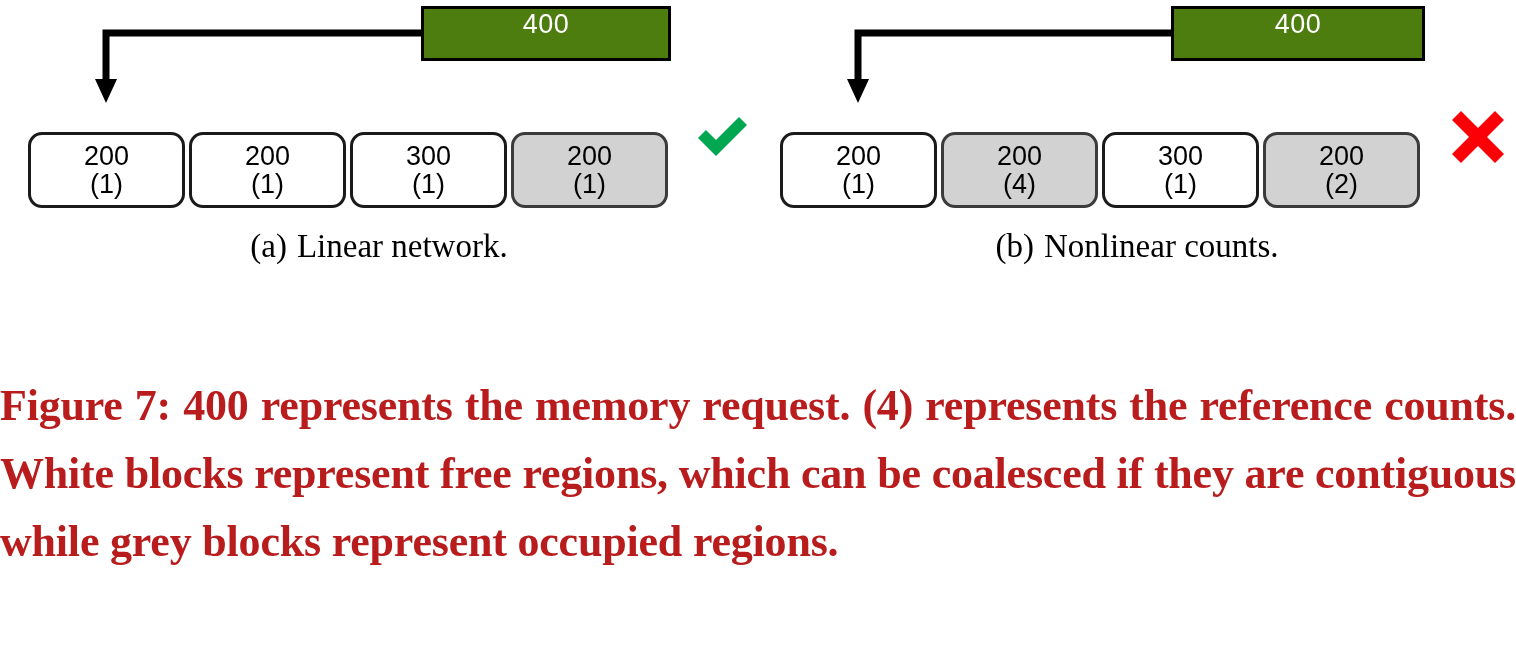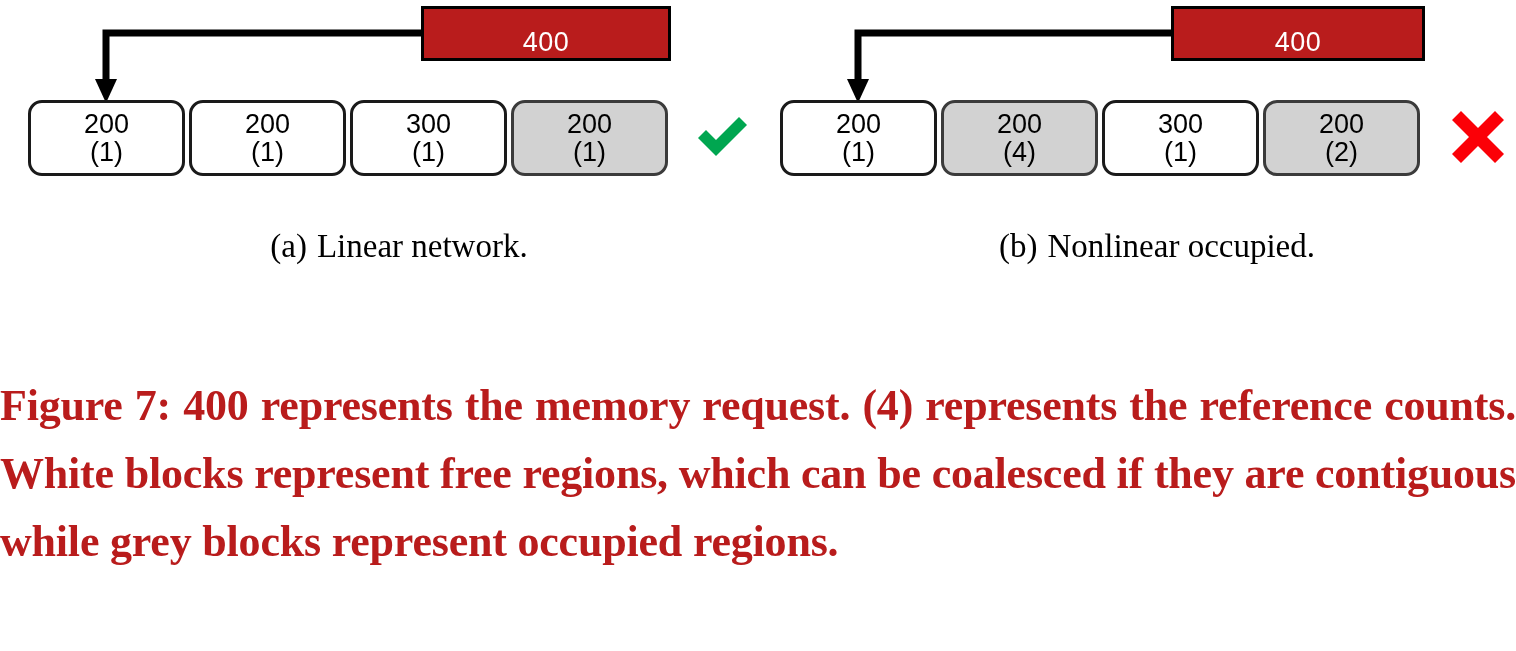--- a/index.html
+++ b/index.html
@@ -30,25 +30,25 @@
     top: 0;
     width: 758px;
     height: 290px;
   }
   #panel-a { left: 0; }
   #panel-b { left: 758px; }
 
   
   .request-box {
     position: absolute;
-    background: #b91c1c;
+    background: #4d7c0f;
     border: 3px solid #000000;
     box-sizing: border-box;
     display: flex;
-    align-items: flex-end;
+    align-items: flex-start;
     justify-content: center;
     color: #ffffff;
     font-size: 27px;
     font-family: "Liberation Sans", sans-serif;
     letter-spacing: 0.5px;
   }
 
   
   .arrow-svg {
     position: absolute;
@@ -74,20 +74,21 @@
     border: 3px solid #1a1a1a;
     border-radius: 14px;
     display: flex;
     flex-direction: column;
     align-items: center;
     justify-content: center;
     font-size: 27px;
     line-height: 1.05;
     font-family: "Liberation Sans", sans-serif;
     background: #ffffff;
+    margin-top: 32px;
   }
   .mem-block.free     { background: #ffffff; }
   .mem-block.occupied { background: #D2D2D2; border-color: #3b3b3b; }
 
   .mem-size { display: block; }
   .mem-refs { display: block; }
 
   
   .verdict {
     position: absolute;
@@ -96,21 +97,20 @@
   }
 
   
   .subcaption {
     position: absolute;
     width: 758px;
     text-align: center;
     font-family: "Liberation Serif", serif;
     font-size: 33px;
     color: #000000;
-    padding-left: 20px;
   }
   .subcaption .tag { margin-right: 10px; }
 
   
   #figure-caption {
     position: absolute;
     left: 0;
     top: 372px;
     width: 1516px;
     font-family: "Liberation Serif", serif;
@@ -196,18 +196,18 @@
         <span class="mem-size">200</span>
         <span class="mem-refs">(2)</span>
       </div>
     </div>
 
     <svg class="verdict" style="left:688px; top:105px;" viewBox="0 0 64 64">
       <path d="M 15 6 L 32 23 L 49 6 L 58 15 L 41 32 L 58 49 L 49 58 L 32 41 L 15 58 L 6 49 L 23 32 L 6 15 Z" fill="#FB0007"></path>
     </svg>
 
     <div class="subcaption" style="left:0; top:228px;">
-      <span class="tag">(b)</span><span>Nonlinear occupied.</span>
+      <span class="tag">(b)</span><span>Nonlinear counts.</span>
     </div>
   </div>
 </div>
 
 <div id="figure-caption">Figure 7: 400 represents the memory request. (4) represents the reference counts. White blocks represent free regions, which can be coalesced if they are contiguous while grey blocks represent occupied regions.</div>
 
 </body></html>

